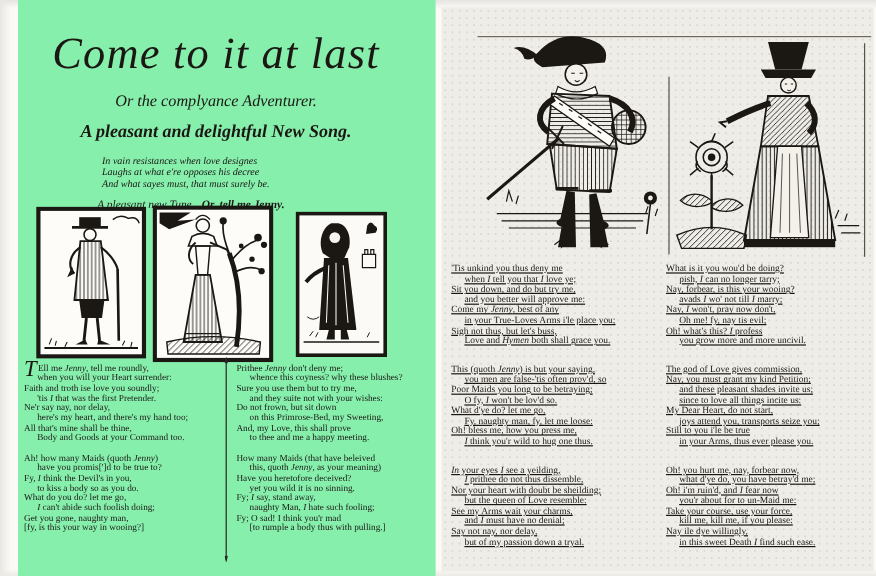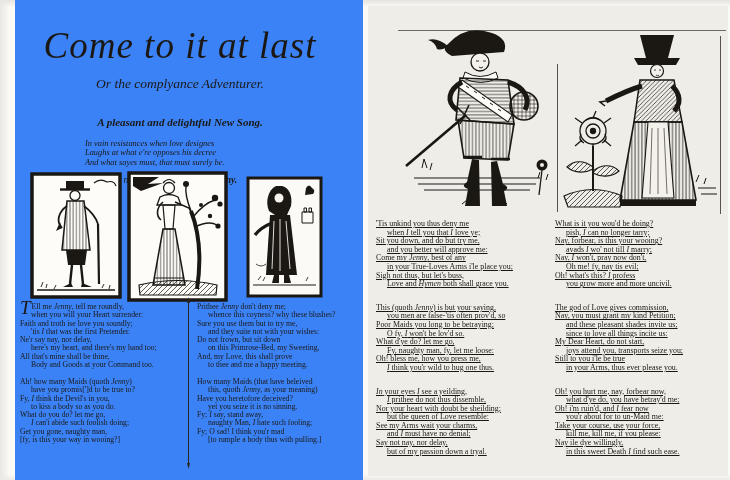--- a/index.html
+++ b/index.html
@@ -7,32 +7,32 @@
   body {
     background:#fbfaf7;
     font-family:"Liberation Serif","DejaVu Serif",serif;
     color:#1b1814;
     position:relative;
   }
   .scan-edge-top{position:absolute;top:0;left:0;right:0;height:7px;background:linear-gradient(#e6e4df,rgba(230,228,223,0));}
   .scan-edge-left{position:absolute;top:0;left:0;bottom:0;width:9px;background:linear-gradient(90deg,#e9e7e2,rgba(233,231,226,0));}
   .scan-edge-bottom{position:absolute;bottom:0;left:0;right:0;height:6px;background:linear-gradient(0deg,#eceae5,rgba(236,234,229,0));}
 
-  .page-left{position:absolute;left:15px;top:0;width:348px;height:480px;background:#3b82f6;}
+  .page-left{position:absolute;left:15px;top:0;width:348px;height:480px;background:#86efac;}
   .page-right{
     position:absolute;left:368px;top:6px;width:360px;height:470px;
     background-color:#efede8;
     background-image:radial-gradient(rgba(110,104,92,.22) .5px, rgba(0,0,0,0) .6px);
     background-size:6px 6px;
   }
 
   .title-block{position:absolute;top:0;left:0;width:330px;}
   .main-title{font-size:37px;font-style:italic;font-weight:normal;text-align:center;margin-top:24px;letter-spacing:1px;}
   .subtitle{font-size:13.5px;font-style:italic;text-align:center;margin-top:9px;}
-  .song-label{font-size:11px;font-style:italic;font-weight:bold;text-align:center;margin-top:24px;}
+  .song-label{font-size:15px;font-style:italic;font-weight:bold;text-align:center;margin-top:10px;}
   .epigraph{font-size:8.4px;font-style:italic;line-height:9.3px;margin:11px 0 0 70px;}
   .tune-line{font-size:9.5px;font-style:italic;margin:8px 0 0 66px;}
   .tune-line b{margin-left:6px;}
 
   .woodcut{position:absolute;}
   .woodcut svg{display:block;width:100%;height:100%;}
 
   .top-rule{position:absolute;left:30px;top:24px;width:328px;height:1px;background:#4d463c;opacity:.8;}
   .vrule{position:absolute;width:1px;background:#5a5248;}
 
@@ -187,21 +187,21 @@
           <div class="vline ind">and they suite not with your wishes:</div>
           <div class="vline">Do not frown, but sit down</div>
           <div class="vline ind">on this Primrose-Bed, my Sweeting,</div>
           <div class="vline">And, my Love, this shall prove</div>
           <div class="vline ind">to thee and me a happy meeting.</div>
         </div>
         <div class="stanza">
           <div class="vline">How many Maids (that have beleived</div>
           <div class="vline ind">this, quoth <i>Jenny</i>, as your meaning)</div>
           <div class="vline">Have you heretofore deceived?</div>
-          <div class="vline ind">yet you seize it is no sinning.</div>
+          <div class="vline ind">yet you wild it is no sinning.</div>
           <div class="vline">Fy; <i>I</i> say, stand away,</div>
           <div class="vline ind">naughty Man, <i>I</i> hate such fooling;</div>
           <div class="vline">Fy; O sad! I think you'r mad</div>
           <div class="vline ind">[to rumple a body thus with pulling.]</div>
         </div>
       </div>
   </div>
   <div class="col-divider"></div>
 </div>
 

